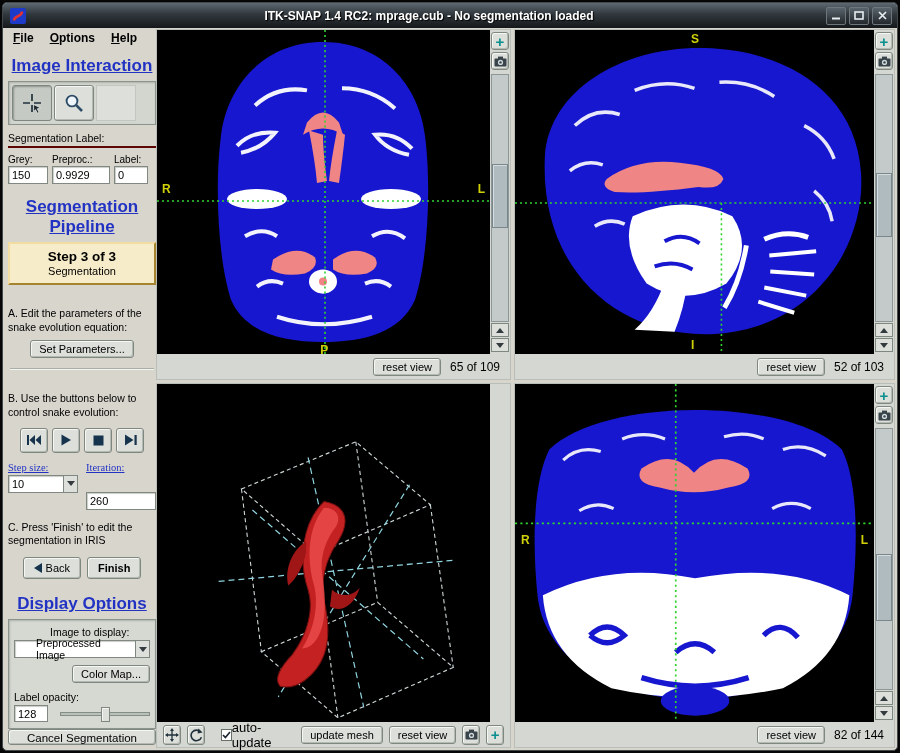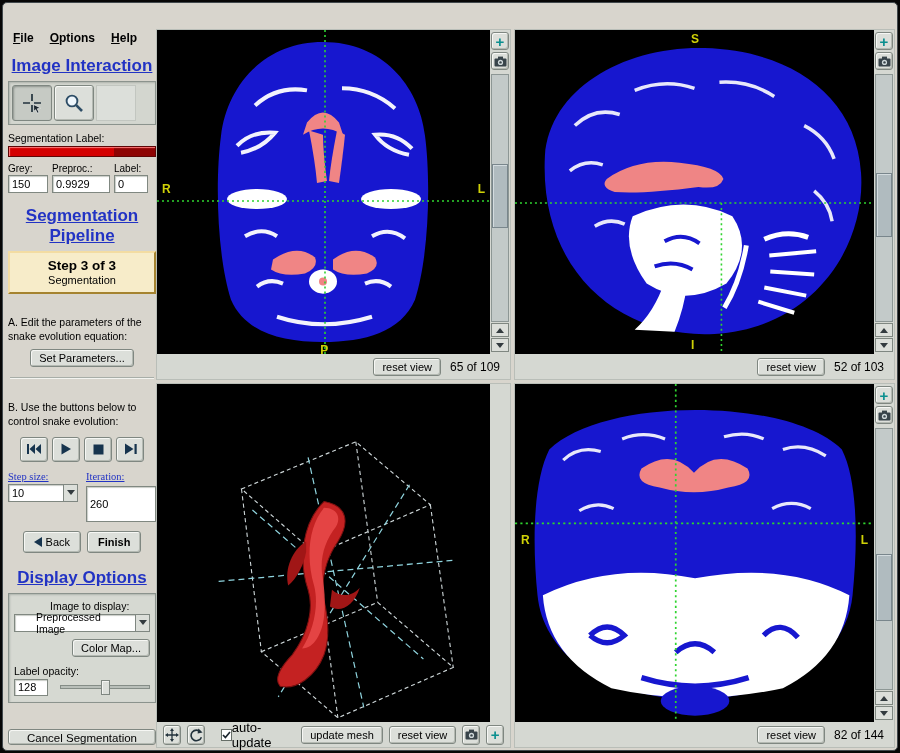--- a/index.html
+++ b/index.html
@@ -64,21 +64,21 @@
 
   #playback { display:flex; justify-content:center; gap:4px; margin-top:8px; }
   .pb-btn { width:28px; height:25px; display:flex; align-items:center; justify-content:center; padding:0; }
 
   .param-grid { display:grid; grid-template-columns:1fr 1fr; column-gap:8px; margin-top:9px; }
   .param-label { color:#2233c4; font-size:10.5px; text-decoration:underline;font-family:Liberation Serif, serif; }
   .combo { display:flex; margin-top:2px; height:18px; }
   .combo .field { flex:1; border-right:none; display:flex; align-items:center; }
   .combo-arrow { width:15px; background:#dcdfda; border:1px solid #7f8781;
     display:flex; align-items:center; justify-content:center; cursor:pointer; }
-  .param-grid input { width:100%; height:36px; margin-top:4px; }
+  .param-grid input { width:100%; height:18px; margin-top:19px; }
 
   #nav-row { display:flex; justify-content:center; gap:6px; margin-top:9px; }
   #nav-row .btn { height:22px; display:flex; align-items:center; gap:4px; padding:0 10px; }
   #finish-btn { font-weight:bold; }
 
   #display-group { margin-top:5px; padding:6px 5px; background:#d6d9d2; }
   #cancel-btn { margin-top:auto; height:16px; font-size:11.5px; }
 
   .slider-row { display:flex; align-items:center; gap:12px; margin-top:2px; }
   .slider-track { flex:1; height:4px; background:#b9bfb9; border:1px solid #858d87; position:relative; }
@@ -108,20 +108,44 @@
   #view-3d .view-bottom { justify-content:flex-start; gap:6px; padding:0 6px; }
   .checkbox-row { display:flex; align-items:center; gap:0; margin:0 10px; font-size:13px; }
   .checkbox { width:12px; height:12px; background:#fff; border:1px solid #666e68;
     display:flex; align-items:center; justify-content:center; cursor:pointer; }
 </style>
 </head>
 <body>
 
 <div id="win">
 
+  <div id="titlebar">
+    <svg class="tb-icon" viewBox="0 0 16 16">
+      <rect width="16" height="16" rx="2" fill="#1d3bc8"></rect>
+      <path d="M4 12.5 C4 7 12 9.5 12 3.5" stroke="#e23232" stroke-width="2.6" fill="none"></path>
+    </svg>
+    <div id="title">ITK-SNAP 1.4 RC2: mprage.cub - No segmentation loaded</div>
+    <div class="tb-btns">
+      <div class="tb-btn">
+        <svg width="10" height="9" viewBox="0 0 10 9">
+            <rect x="1" y="6.5" width="8" height="2" fill="#e8eef0"></rect>
+          </svg>
+      </div>
+      <div class="tb-btn">
+        <svg width="10" height="9" viewBox="0 0 10 9">
+            <rect x="1" y="1" width="8" height="7" fill="none" stroke="#e8eef0" stroke-width="1.6"></rect>
+          </svg>
+      </div>
+      <div class="tb-btn">
+        <svg width="9" height="9" viewBox="0 0 9 9">
+            <path d="M1 1 L8 8 M8 1 L1 8" stroke="#e8eef0" stroke-width="1.7"></path>
+          </svg>
+      </div>
+    </div>
+  </div>
 
   <div id="menubar">
     <span class="menu-item">File</span>
     <span class="menu-item">Options</span>
     <span class="menu-item">Help</span>
   </div>
 
   <div id="sidebar">
     <div class="panel-heading">Image Interaction</div>
 
@@ -205,20 +229,21 @@
               <span class="tri-down"></span>
             </div>
         </div>
       </div>
       <div>
         <div class="param-label">Iteration:</div>
         <input class="field" readonly="" value="260" style="">
       </div>
     </div>
 
+    <div class="instruction" style="margin-top:11px;">C. Press 'Finish' to edit the segmentation in IRIS</div>
 
     <div id="nav-row">
       <button class="btn">
         <svg width="8" height="10" viewBox="0 0 8 10">
             <path d="M8 0 L0 5 L8 10 Z" fill="#16344e"></path>
           </svg>
         <span>Back</span>
       </button>
       <button class="btn" id="finish-btn">
         <span>Finish</span>

